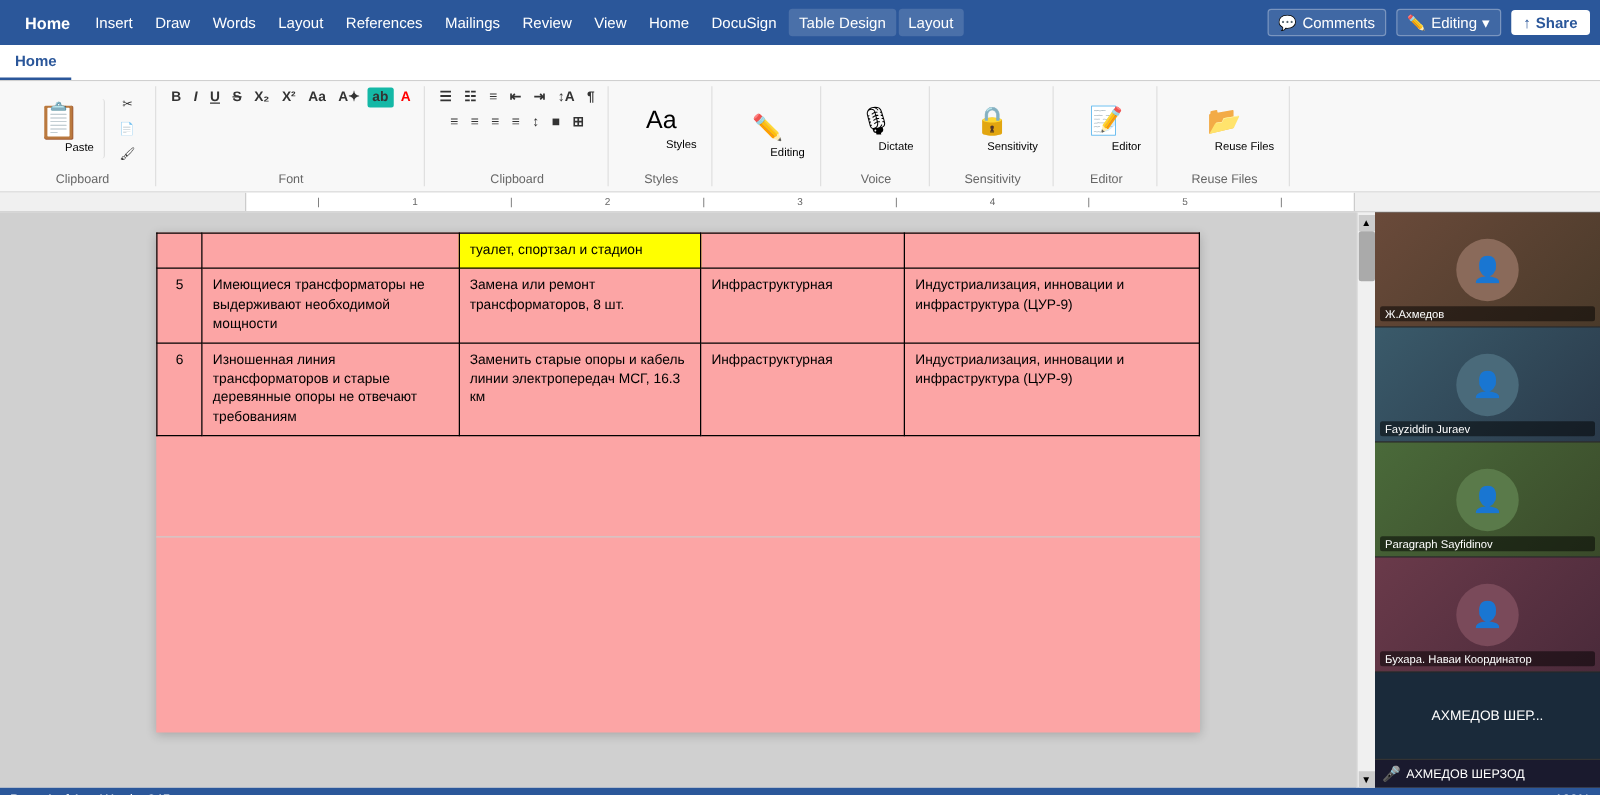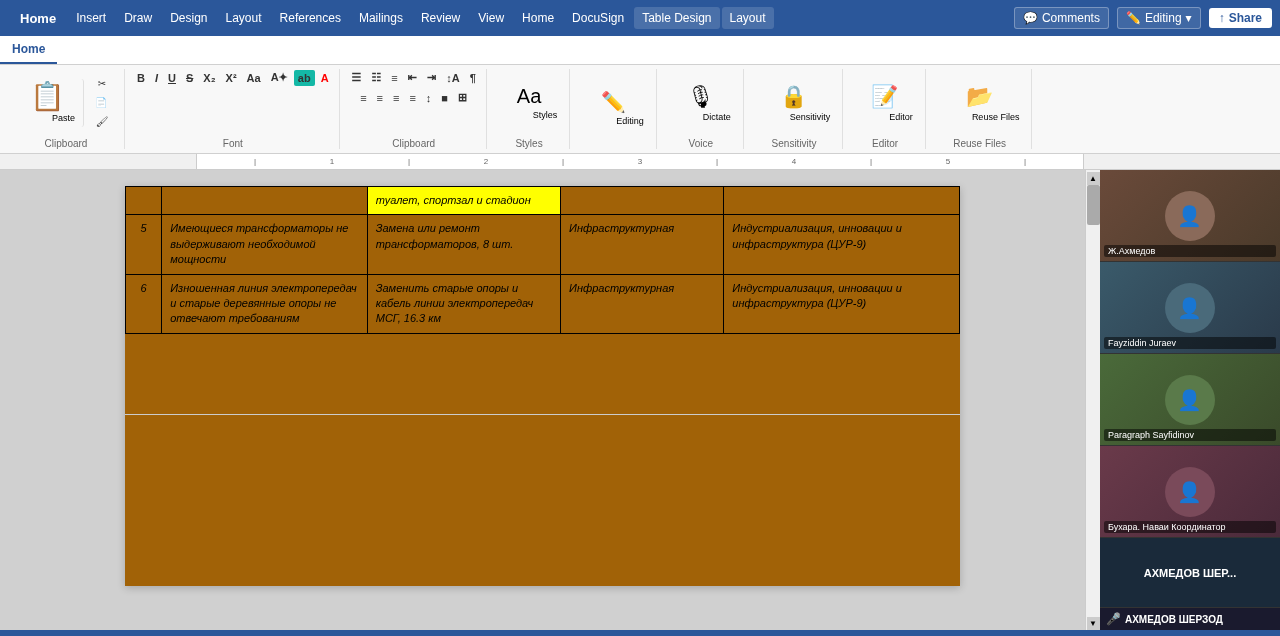--- a/index.html
+++ b/index.html
@@ -34,28 +34,28 @@
     .ribbon-btn-large .label { font-size: 9px; text-align: center; white-space: nowrap; margin-top: 2px; margin-left: 32px; }
 
     .font-selector { border: 1px solid #ccc; border-radius: 2px; padding: 2px 4px; font-size: 11px; width: 140px; background: white; }
     .font-size-selector { border: 1px solid #ccc; border-radius: 2px; padding: 2px 4px; font-size: 11px; width: 40px; background: white; }
     .small-btn { border: none; background: none; cursor: pointer; font-size: 11px; font-weight: bold; padding: 2px 4px; border-radius: 2px; color: #333; }
 
     
     #ruler { background: #f0f0f0; height: 16px; border-bottom: 1px solid #ccc; display: flex; align-items: center; padding: 0 196px; overflow: hidden; }
     .ruler-content { flex: 1; background: white; height: 100%; display: flex; align-items: flex-end; border-left: 1px solid #ccc; border-right: 1px solid #ccc; position: relative; }
     #document-area { flex: 1; background: #d0d0d0; padding: 20px; overflow-y: auto; display: flex; justify-content: center; }
-    #document { background: #a16207; width: 835px; min-height: 400px; padding: 0; box-shadow: 0 2px 8px rgba(0,0,0,0.2); font-style: italic; }
+    #document { background: #fca5a5; width: 835px; min-height: 400px; padding: 0; box-shadow: 0 2px 8px rgba(0,0,0,0.2); }
 
     
     #video-panel { width: 180px; background: #1a1a1a; display: flex; flex-direction: column; }
     .video-label { position: absolute; bottom: 4px; left: 4px; right: 4px; color: white; font-size: 9px; background: rgba(0,0,0,0.5); padding: 1px 4px; border-radius: 2px; white-space: nowrap; overflow: hidden; text-overflow: ellipsis; }
     .video-person { width: 100%; height: 90px; background: #3a3a3a; position: relative; display: flex; align-items: center; justify-content: center; }
     .bottom-name-bar { background: #1a1a2e; padding: 4px 6px; display: flex; align-items: center; gap: 4px; }
-    .bottom-name-text { color: white; font-size: 10px; font-weight: bold; }
+    .bottom-name-text { color: white; font-size: 10px; font-weight: normal; }
 
     
     .doc-table { width: 100%; border-collapse: collapse; }
     .doc-table td { border: 1px solid #000; padding: 6px 8px; font-size: 11px; vertical-align: top; line-height: 1.4; }
     .doc-table td.num-col { width: 30px; text-align: center; }
     .doc-table td.problem-col { width: 170px; }
     .doc-table td.solution-col { width: 155px; }
     .doc-table td.type-col { width: 130px; }
     .doc-table td.program-col { width: 190px; }
     .highlight-yellow { background-color: #ffff00; }
@@ -67,21 +67,21 @@
     #scroll-indicator { width: 15px; background: #f0f0f0; border-left: 1px solid #ccc; }
   </style>
 </head>
 <body>
 
 <div id="top-bar">
   <div class="app-name">Home</div>
   <div class="menu-items">
     <div class="menu-item">Insert</div>
     <div class="menu-item">Draw</div>
-    <div class="menu-item">Design</div>
+    <div class="menu-item">Words</div>
     <div class="menu-item">Layout</div>
     <div class="menu-item">References</div>
     <div class="menu-item">Mailings</div>
     <div class="menu-item">Review</div>
     <div class="menu-item">View</div>
     <div class="menu-item">Home</div>
     <div class="menu-item">DocuSign</div>
     <div class="menu-item active" style="background:rgba(255,255,255,0.15);">Table Design</div>
     <div class="menu-item active" style="background:rgba(255,255,255,0.15);">Layout</div>
   </div>
@@ -278,21 +278,21 @@
         <tr>
           <td class="num-col">5</td>
           <td class="problem-col">Имеющиеся трансформаторы не выдерживают необходимой мощности</td>
           <td class="solution-col">Замена или ремонт трансформаторов, 8 шт.</td>
           <td class="type-col">Инфраструктурная</td>
           <td class="program-col">Индустриализация, инновации и инфраструктура (ЦУР-9)</td>
         </tr>
 
         <tr>
           <td class="num-col">6</td>
-          <td class="problem-col">Изношенная линия электропередач и старые деревянные опоры не отвечают требованиям</td>
+          <td class="problem-col">Изношенная линия трансформаторов и старые деревянные опоры не отвечают требованиям</td>
           <td class="solution-col">Заменить старые опоры и кабель линии электропередач МСГ, 16.3 км</td>
           <td class="type-col">Инфраструктурная</td>
           <td class="program-col">Индустриализация, инновации и инфраструктура (ЦУР-9)</td>
         </tr>
       </tbody>
         </table>
 
       <div style="height:80px;"></div>
 
       <div style="height:20px;border-top:1px solid #ccc;margin:0;"></div>
@@ -331,21 +331,21 @@
     </div>
 
     <div class="video-person" style="background:#4a2a3a;height:92px;position:relative;border-bottom:1px solid #333;">
       <div style="width:100%;height:100%;background:linear-gradient(135deg,#6a3a4a,#4a2a3a);display:flex;align-items:center;justify-content:center;">
         <div style="width:50px;height:50px;border-radius:50%;background:#7a4a5a;display:flex;align-items:center;justify-content:center;color:white;font-size:20px;">👤</div>
       </div>
       <div class="video-label">Бухара. Наваи Координатор</div>
     </div>
 
     <div class="video-person" style="background:#1a2a3a;flex:1;position:relative;border-bottom:1px solid #333;display:flex;flex-direction:column;justify-content:center;align-items:center;">
-      <div style="color:white;font-size:11px;font-weight:bold;text-align:center;">АХМЕДОВ ШЕР...</div>
+      <div style="color:white;font-size:11px;font-weight:normal;text-align:center;">АХМЕДОВ ШЕР...</div>
     </div>
 
     <div class="bottom-name-bar">
       <span style="color:#ff4444;font-size:12px;">🎤</span>
       <span class="bottom-name-text">АХМЕДОВ ШЕРЗОД</span>
     </div>
   </div>
 </div>
 
 <div id="status-bar">

